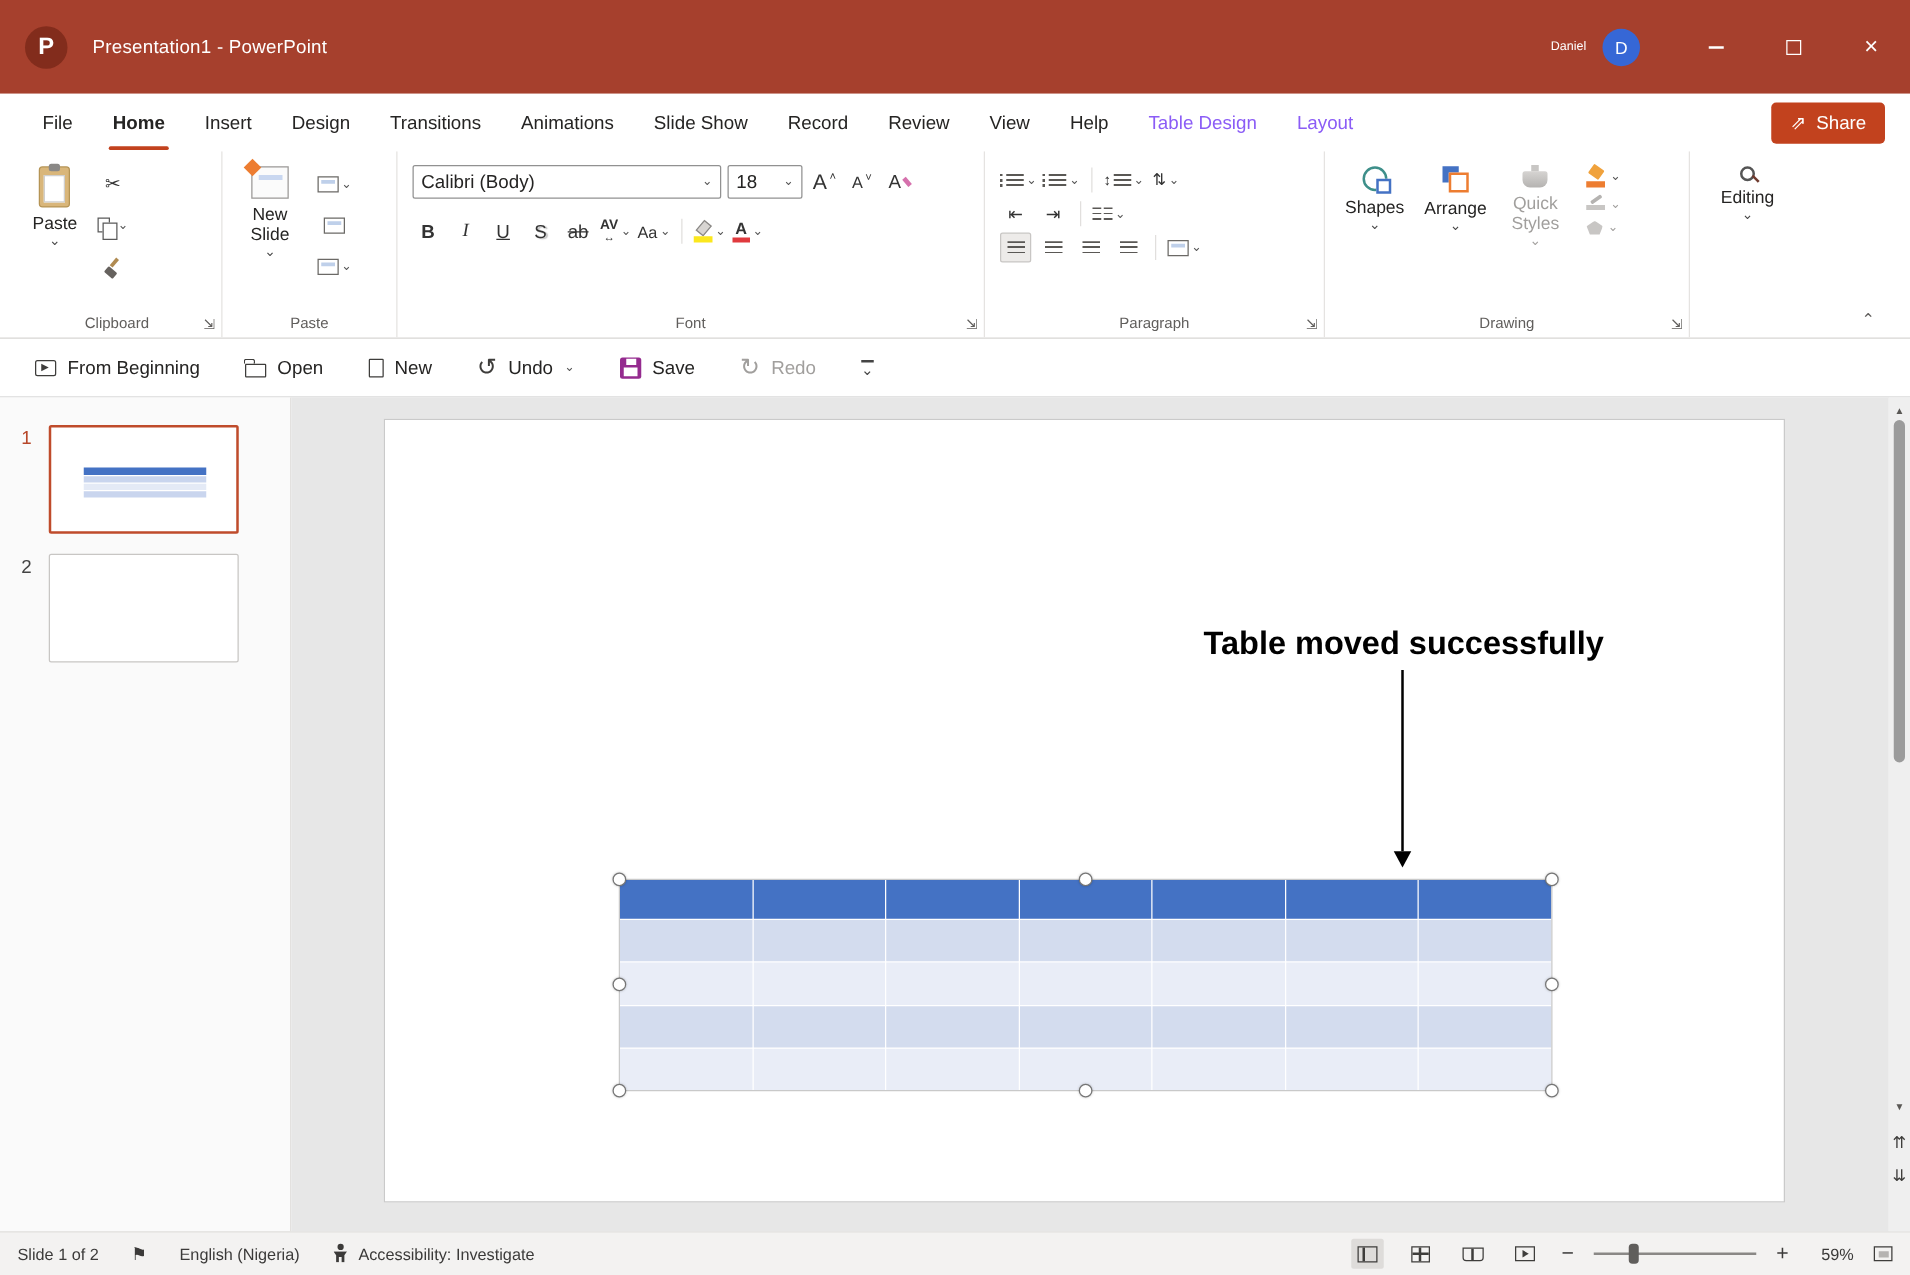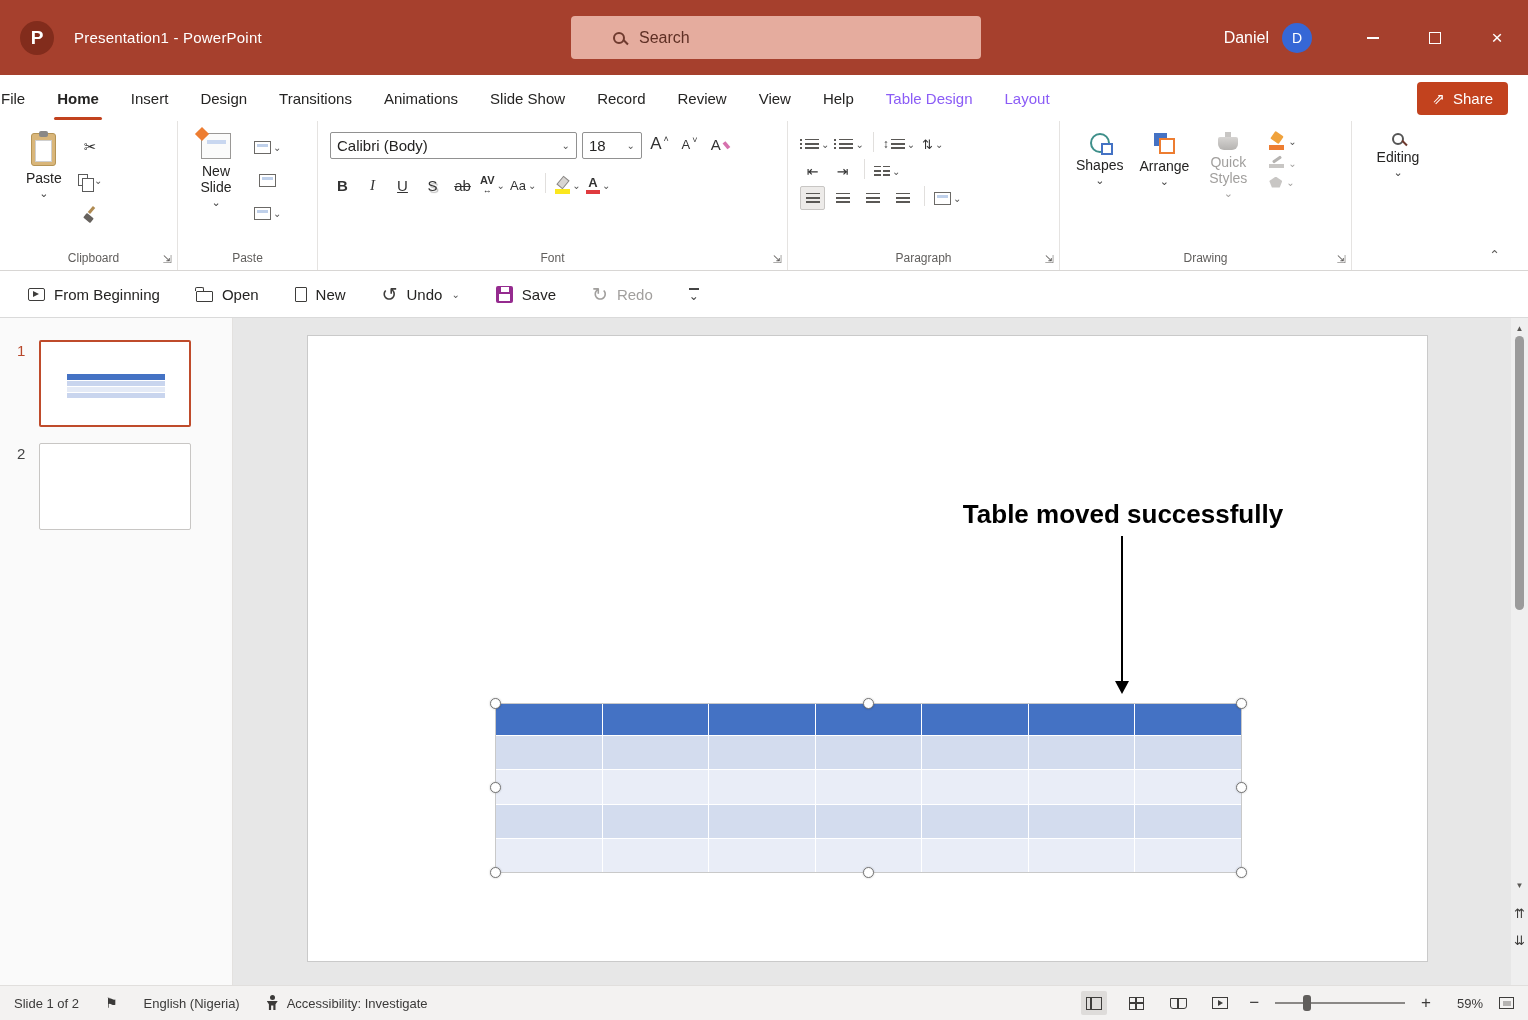--- a/index.html
+++ b/index.html
@@ -12,28 +12,28 @@
   .app{width:100%;height:100%;display:flex;flex-direction:column;}
 
   
   .titlebar{height:75px;background:var(--titlebar);display:flex;align-items:center;color:#fff;position:relative;flex:0 0 auto;}
   .logo{width:34px;height:34px;border-radius:50%;background:#822C1C;display:flex;align-items:center;justify-content:center;font-weight:bold;font-size:19px;margin-left:20px;cursor:default;}
   .win-title{margin-left:20px;font-size:15px;letter-spacing:.2px;}
   .searchbox{position:absolute;left:571px;top:16px;width:410px;height:43px;background:#E3A93C00;background-color:#E5AC9E;border-radius:4px;display:flex;align-items:center;padding-left:42px;color:#5E2F24;font-size:16px;gap:14px;cursor:text;}
   .lens-ic{display:inline-block;width:12px;height:12px;border:2px solid #6F3A2E;border-radius:50%;position:relative;}
   .lens-ic::after{content:"";position:absolute;width:7px;height:2px;background:#6F3A2E;transform:rotate(45deg);right:-6px;bottom:-1px;}
   .tb-right{margin-left:auto;display:flex;align-items:center;height:100%;}
-  .user-name{font-size:16px;}
+  .user-name{font-size:10px;}
   .avatar{width:30px;height:30px;border-radius:50%;background:#3667D6;display:flex;align-items:center;justify-content:center;font-size:14px;margin:0 30px 0 13px;}
   .win-btn{width:62px;height:100%;display:flex;align-items:center;justify-content:center;font-size:19px;cursor:default;}
   .min-glyph{width:12px;height:2px;background:#fff;display:inline-block;}
   .max-glyph{width:12px;height:12px;border:1.6px solid #fff;display:inline-block;}
 
   
-  .menubar{height:46px;background:#fff;display:flex;align-items:center;gap:30px;font-size:15px;position:relative;flex:0 0 auto;justify-content:center;}
+  .menubar{height:46px;background:#fff;display:flex;align-items:center;padding-left:33px;gap:30px;font-size:15px;position:relative;flex:0 0 auto;justify-content:center;}
   .tab{position:relative;padding:13px 1px;cursor:pointer;white-space:nowrap;}
   .tab.active{font-weight:bold;}
   .tab.active::after{content:"";position:absolute;left:-2px;right:-2px;bottom:0;height:3px;background:var(--accent);border-radius:2px;}
   .tab.contextual{color:#8b5cf6;}
   .share-btn{margin-left:auto;margin-right:20px;background:var(--accent);color:#fff;border:none;border-radius:4px;height:33px;padding:0 15px;font-size:15px;display:flex;align-items:center;gap:8px;cursor:pointer;font-family:inherit;}
   .share-ic{font-size:15px;line-height:1;}
 
   
   .ribbon{height:150px;background:#fff;border-bottom:1px solid #D8D6D4;display:flex;padding-left:10px;position:relative;flex:0 0 auto;overflow:hidden;}
   .rgroup{position:relative;border-right:1px solid #E5E3E1;padding:8px 8px 24px;flex:0 0 auto;}
@@ -57,21 +57,21 @@
   .painter-ic::before{content:"";position:absolute;left:7px;top:0;width:3px;height:8px;background:#B08B52;transform:rotate(40deg);}
   .painter-ic::after{content:"";position:absolute;left:1px;bottom:0;width:9px;height:6px;background:#66625E;border-radius:1px;transform:rotate(40deg);}
 
   .newslide-ic{position:relative;width:30px;height:26px;background:#FBFBFB;border:1px solid #9A9896;}
   .newslide-ic::before{content:"";position:absolute;left:-5px;top:-5px;width:10px;height:10px;background:#ED7D31;transform:rotate(45deg);}
   .newslide-ic::after{content:"";position:absolute;left:5px;top:6px;right:4px;height:4px;background:#C9D7F0;}
   .minidoc{display:inline-block;width:17px;height:13px;border:1.3px solid #6B6966;background:#fff;position:relative;}
   .minidoc::after{content:"";position:absolute;left:2px;top:2px;right:2px;height:3px;background:#BFD0EA;}
 
   .combo{height:27px;border:1px solid #919191;background:#fff;display:flex;align-items:center;justify-content:space-between;padding:0 6px;font-size:15px;border-radius:2px;cursor:pointer;}
-  .frow{display:flex;align-items:flex-start;gap:5px;margin:3px 4px;}
+  .frow{display:flex;align-items:center;gap:5px;margin:3px 4px;}
   .b{font-weight:bold;}
   .i{font-style:italic;font-family:"Liberation Serif","DejaVu Serif",serif;}
   .u{text-decoration:underline;}
   .s{text-shadow:1.5px 1.5px 1px #bbb;}
   .strike{text-decoration:line-through;font-size:15px;}
   .av{font-size:11px;font-weight:bold;display:flex;flex-direction:column;line-height:1;align-items:center;}
   .av small{font-size:9px;}
   .hl-ic{position:relative;width:15px;height:17px;display:inline-block;}
   .hl-ic::before{content:"";position:absolute;left:4px;top:0;width:6px;height:9px;background:#D8D5D2;border:1px solid #8A8886;transform:rotate(40deg);}
   .hl-ic::after{content:"";position:absolute;left:0;bottom:0;width:15px;height:4.5px;background:#FBE71E;}
@@ -182,24 +182,20 @@
 </head>
 <body>
 
 <div class="app">
 
   <header class="titlebar">
     <div class="logo">
         <span>P</span>
       </div>
     <div class="win-title">Presentation1  -  PowerPoint</div>
-    <div class="searchbox">
-      <span class="lens-ic"></span>
-      <span>Search</span>
-    </div>
     <div class="tb-right">
       <span class="user-name">Daniel</span>
       <span class="avatar">D</span>
       <span class="win-btn">
           <span class="min-glyph"></span>
         </span>
       <span class="win-btn">
           <span class="max-glyph"></span>
         </span>
       <span class="win-btn">×</span>

